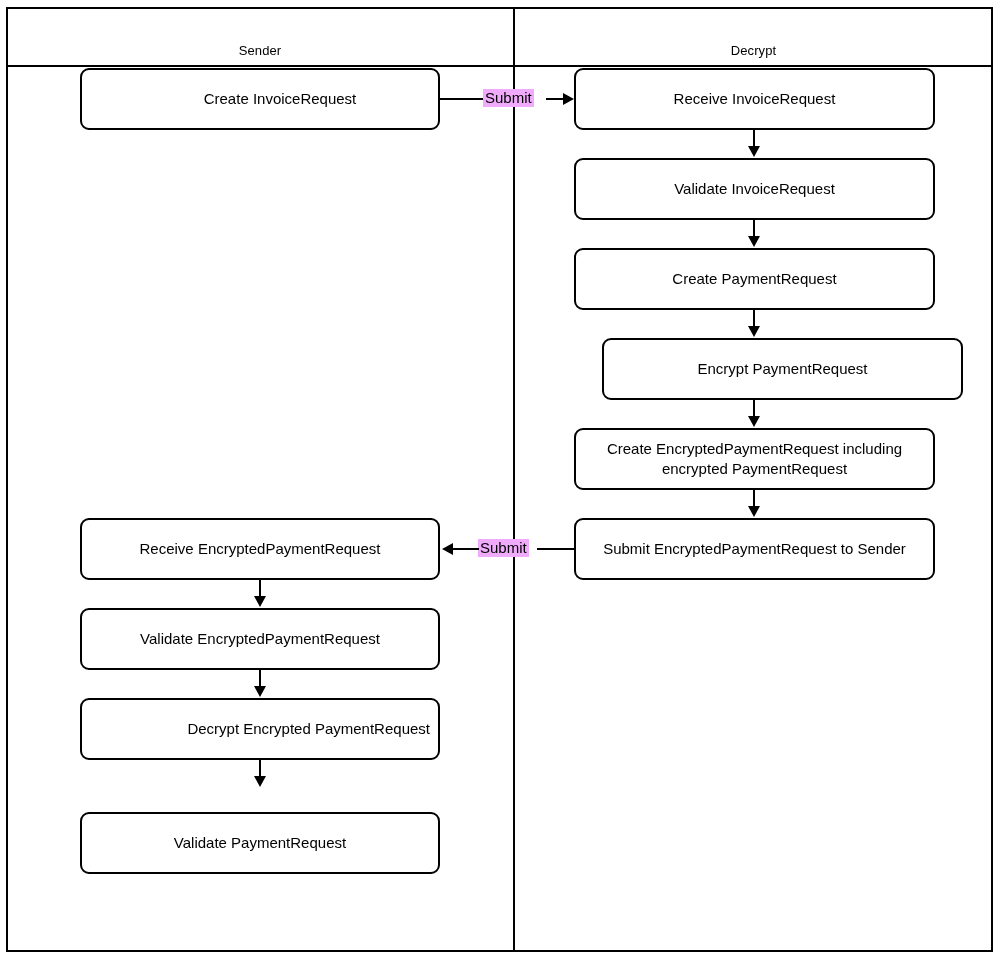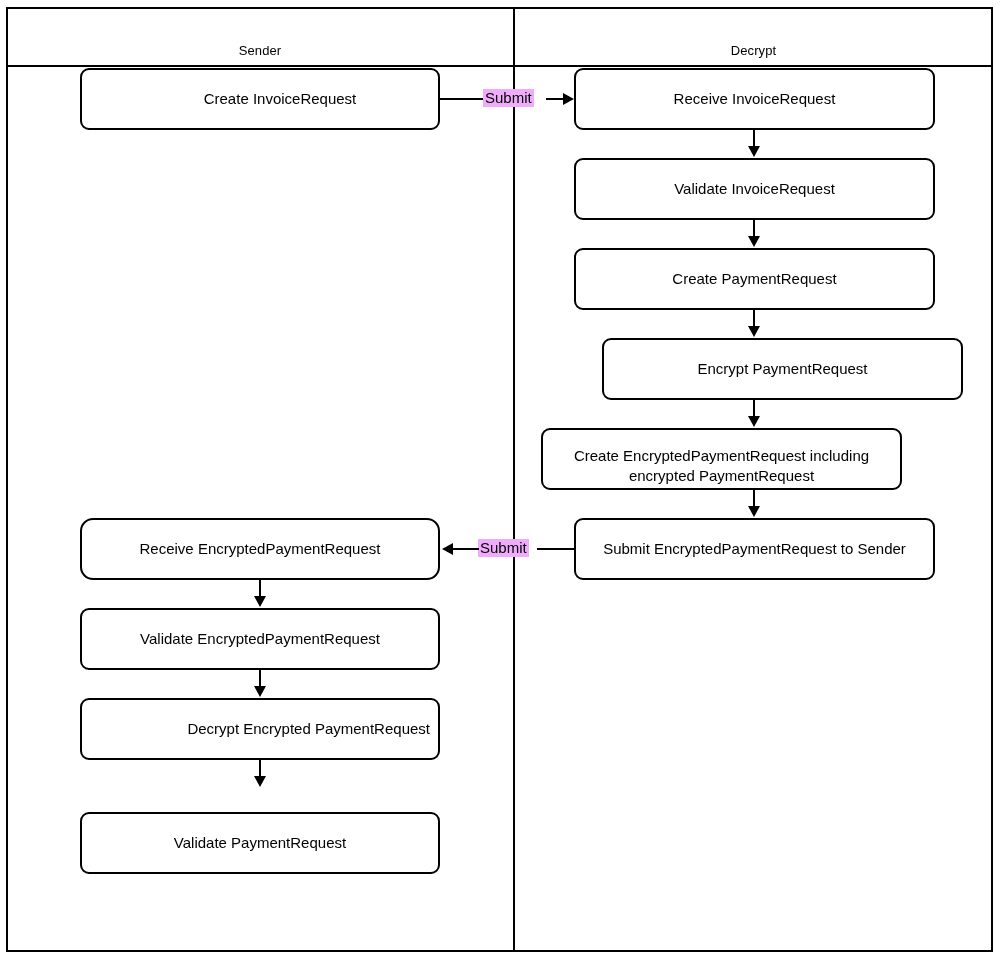--- a/index.html
+++ b/index.html
@@ -160,29 +160,29 @@
   </div>
 
   <div class="node" style="left:574px; top:248px; width:361px; height:62px;">
     <span class="node-label">Create PaymentRequest</span>
   </div>
 
   <div class="node" style="left:574px; top:338px; width:361px; height:62px;margin-left:28px;">
     <span class="node-label">Encrypt PaymentRequest</span>
   </div>
 
-  <div class="node" style="left:541px; top:428px; width:361px; height:62px;align-items:flex-end;">
+  <div class="node" style="left:574px; top:428px; width:361px; height:62px;">
     <span class="node-label">Create EncryptedPaymentRequest including encrypted PaymentRequest</span>
   </div>
 
   <div class="node" style="left:574px; top:518px; width:361px; height:62px;justify-content:center;">
     <span class="node-label">Submit EncryptedPaymentRequest to Sender</span>
   </div>
 
-  <div class="node" style="left:80px; top:518px; width:360px; height:62px;border-radius:13px;">
+  <div class="node" style="left:80px; top:518px; width:360px; height:62px;">
     <span class="node-label">Receive EncryptedPaymentRequest</span>
   </div>
 
   <div class="node" style="left:80px; top:608px; width:360px; height:62px;">
     <span class="node-label">Validate EncryptedPaymentRequest</span>
   </div>
 
   <div class="node" style="left:80px; top:698px; width:360px; height:62px;text-align:right;">
     <span class="node-label">Decrypt Encrypted PaymentRequest</span>
   </div>

